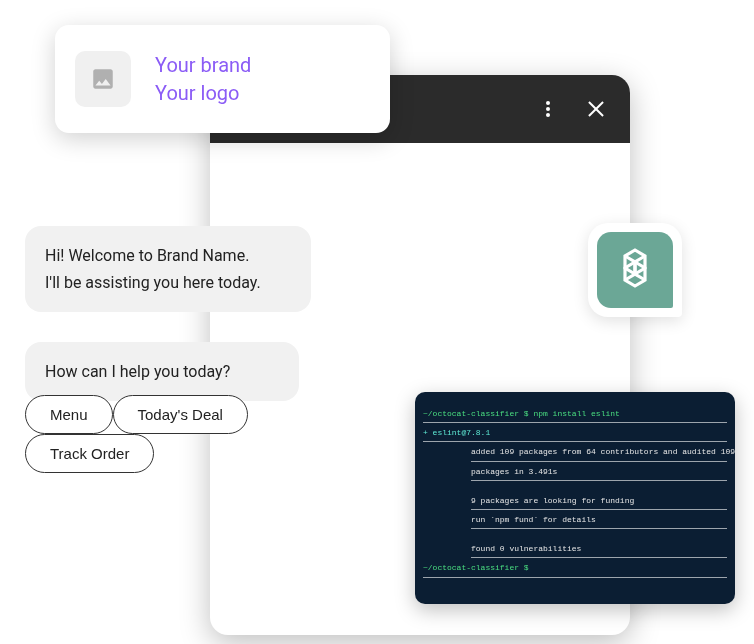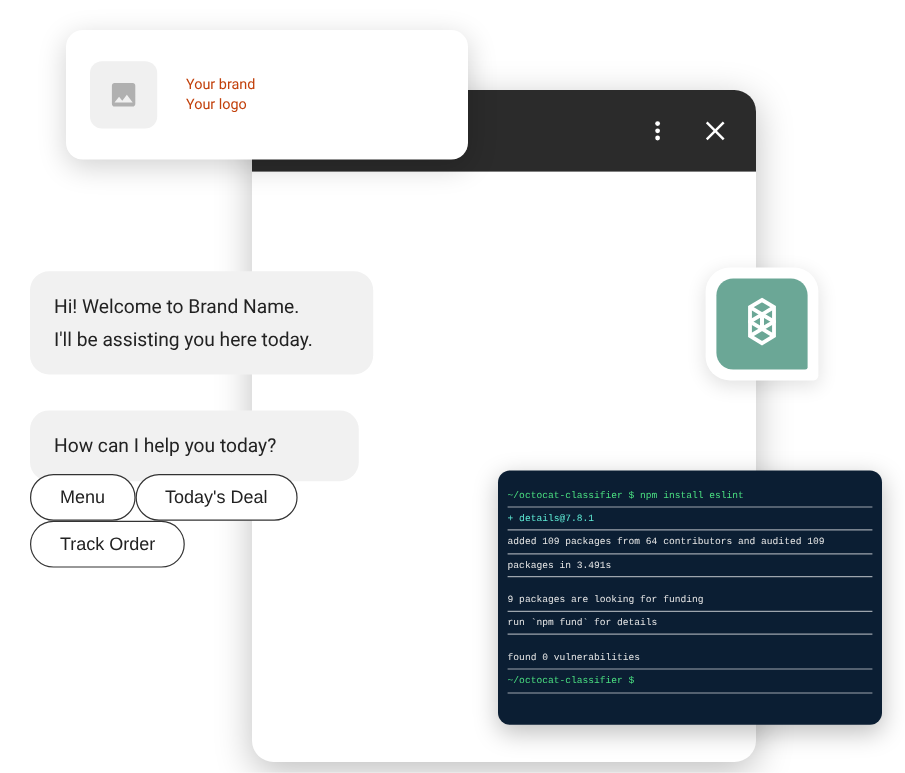--- a/index.html
+++ b/index.html
@@ -93,21 +93,21 @@
     .logo-placeholder {
       width: 56px;
       height: 56px;
       background: #f0f0f0;
       border-radius: 10px;
       display: flex;
       align-items: center;
       justify-content: center;
     }
     .image-icon svg { display: block; }
-    .brand-text { color: #c2410c; font-size: 12px; line-height: 1.4; }
+    .brand-text { color: #8b5cf6; font-size: 20px; line-height: 1.4; }
 
     
     .bubble {
       position: absolute;
       background: #f1f1f1;
       border-radius: 16px;
       padding: 16px 20px;
       color: #222;
       font-size: 16px;
       line-height: 1.7;
@@ -184,21 +184,21 @@
       overflow: hidden;
     }
     .terminal-line {
       white-space: nowrap;
       border-bottom: 1px solid rgba(255,255,255,0.6);
       padding-bottom: 1px;
       margin-bottom: 2px;
     }
     .t-green { color: #4ade80; }
     .t-teal { color: #5eead4; }
-    .t-white { color: #e5e5e5; }
+    .t-white { color: #e5e5e5; margin-left: 48px; }
     .t-spacer { height: 10px; border: none; }
   </style>
 </head>
 <body>
 
 <div class="chat-window">
   <div class="chat-header">
     <div class="chat-title">ne</div>
     <div class="header-icons">
       <div class="more-icon">
@@ -247,21 +247,21 @@
         <path d="M12 9 L17 12 L17 18 L12 21 L7 18 L7 12 Z"></path>
         <path d="M7 6 L12 9 L12 15 L7 18"></path>
         <path d="M17 6 L12 9 L12 15 L17 18"></path>
       </svg>
     </span>
   </div>
 </div>
 
 <div class="terminal" id="terminal-body">
     <div class="terminal-line t-green">~/octocat-classifier $ npm install eslint</div>
-    <div class="terminal-line t-teal">+ details@7.8.1</div>
+    <div class="terminal-line t-teal">+ eslint@7.8.1</div>
     <div class="terminal-line t-white">added 109 packages from 64 contributors and audited 109</div>
     <div class="terminal-line t-white">packages in 3.491s</div>
     <div class="t-spacer"></div>
     <div class="terminal-line t-white">9 packages are looking for funding</div>
     <div class="terminal-line t-white">  run `npm fund` for details</div>
     <div class="t-spacer"></div>
     <div class="terminal-line t-white">found 0 vulnerabilities</div>
     <div class="terminal-line t-green">~/octocat-classifier $</div>
   </div>
 

